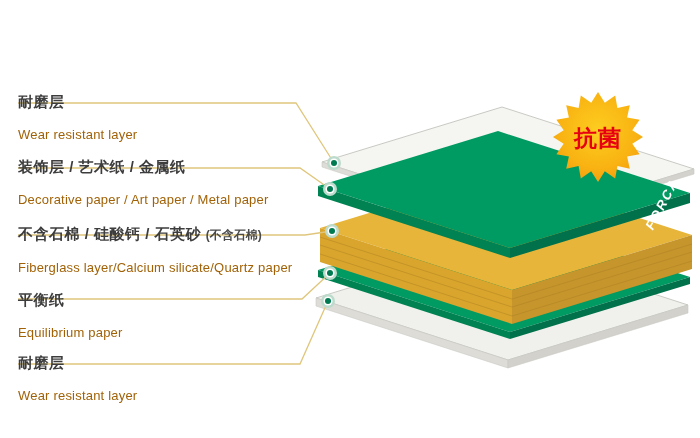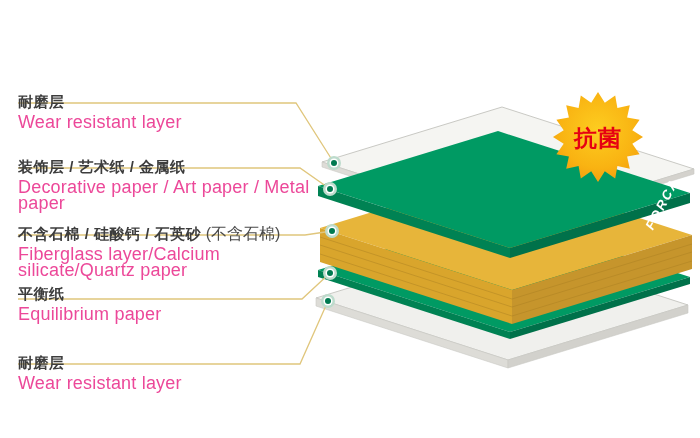--- a/index.html
+++ b/index.html
@@ -3,22 +3,22 @@
 <meta charset="utf-8">
 <style>
   html,body{margin:0;padding:0;background:#ffffff;}
   .canvas{
     position:relative;width:700px;height:438px;background:#ffffff;overflow:hidden;
     font-family:"Liberation Sans","DejaVu Sans",sans-serif;
   }
   .diagram-svg{position:absolute;left:0;top:0;}
   .label-block{position:absolute;left:18px;width:305px;}
   .label-zh{font-size:15px;font-weight:600;color:#3d3d3d;letter-spacing:.5px;line-height:20px;margin-top:40px;}
-  .label-en{font-size:18px;color:#ec4899;margin-top:2px;letter-spacing:.2px;line-height:16px;}
-  .label-note{font-size:16px;font-weight:400;color:#4a4a4a;letter-spacing:0;}
+  .label-en{font-size:13px;color:#a16207;margin-top:15px;letter-spacing:.2px;line-height:16px;}
+  .label-note{font-size:12px;font-weight:700;color:#4a4a4a;letter-spacing:0;}
   .svg-brand{
     font-family:"Liberation Sans","DejaVu Sans",sans-serif;
     font-size:13px;font-weight:bold;font-style:italic;letter-spacing:2px;fill:#ffffff;
   }
   .svg-badge-text{
     font-family:"Liberation Sans","DejaVu Sans",sans-serif;
     font-size:23px;font-weight:bold;fill:#e60012;letter-spacing:1px;
   }
 </style>
 </head>
@@ -126,21 +126,21 @@
   </div>
 
   <div class="label-block" style="top:184px">
     <div class="label-zh">
       <span>不含石棉 / 硅酸钙 / 石英砂</span>
       <span class="label-note">(不含石棉)</span>
     </div>
     <div class="label-en">Fiberglass layer/Calcium silicate/Quartz paper</div>
   </div>
 
-  <div class="label-block" style="top:244px">
+  <div class="label-block" style="top:250px">
     <div class="label-zh">平衡纸</div>
     <div class="label-en">Equilibrium paper</div>
   </div>
 
   <div class="label-block" style="top:313px">
     <div class="label-zh">耐磨层</div>
     <div class="label-en">Wear resistant layer</div>
   </div>
 
 </div>

